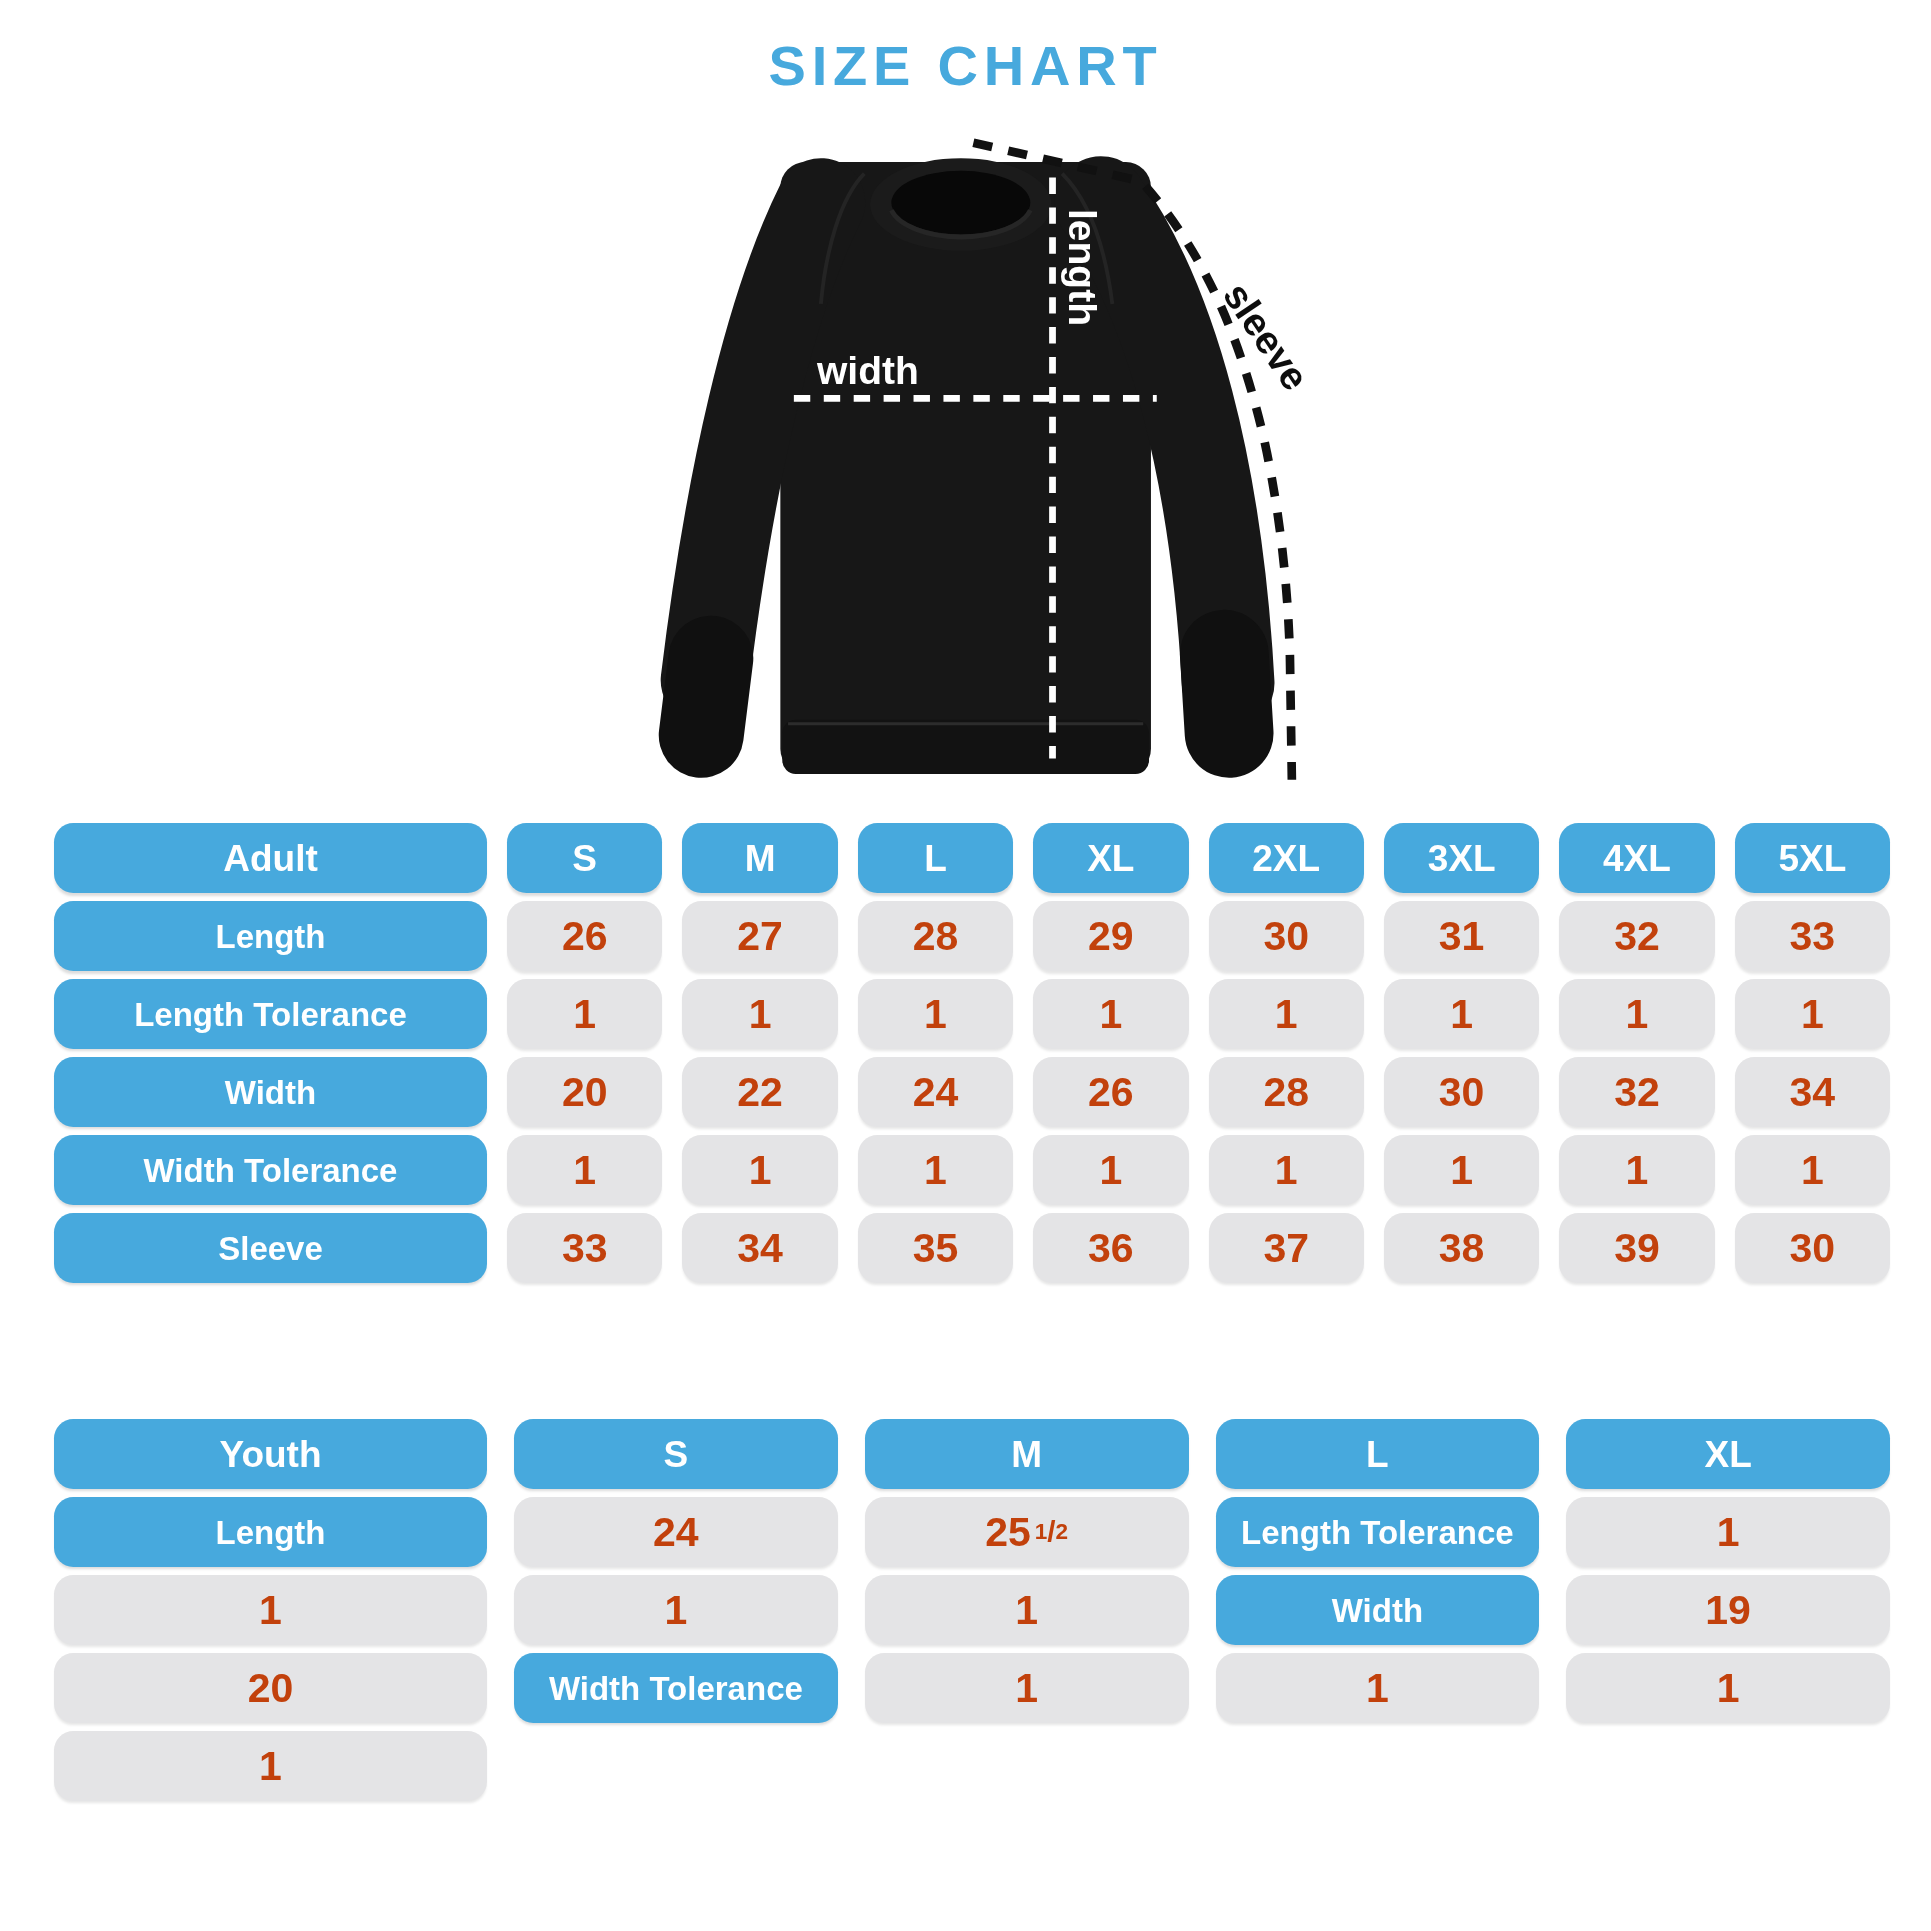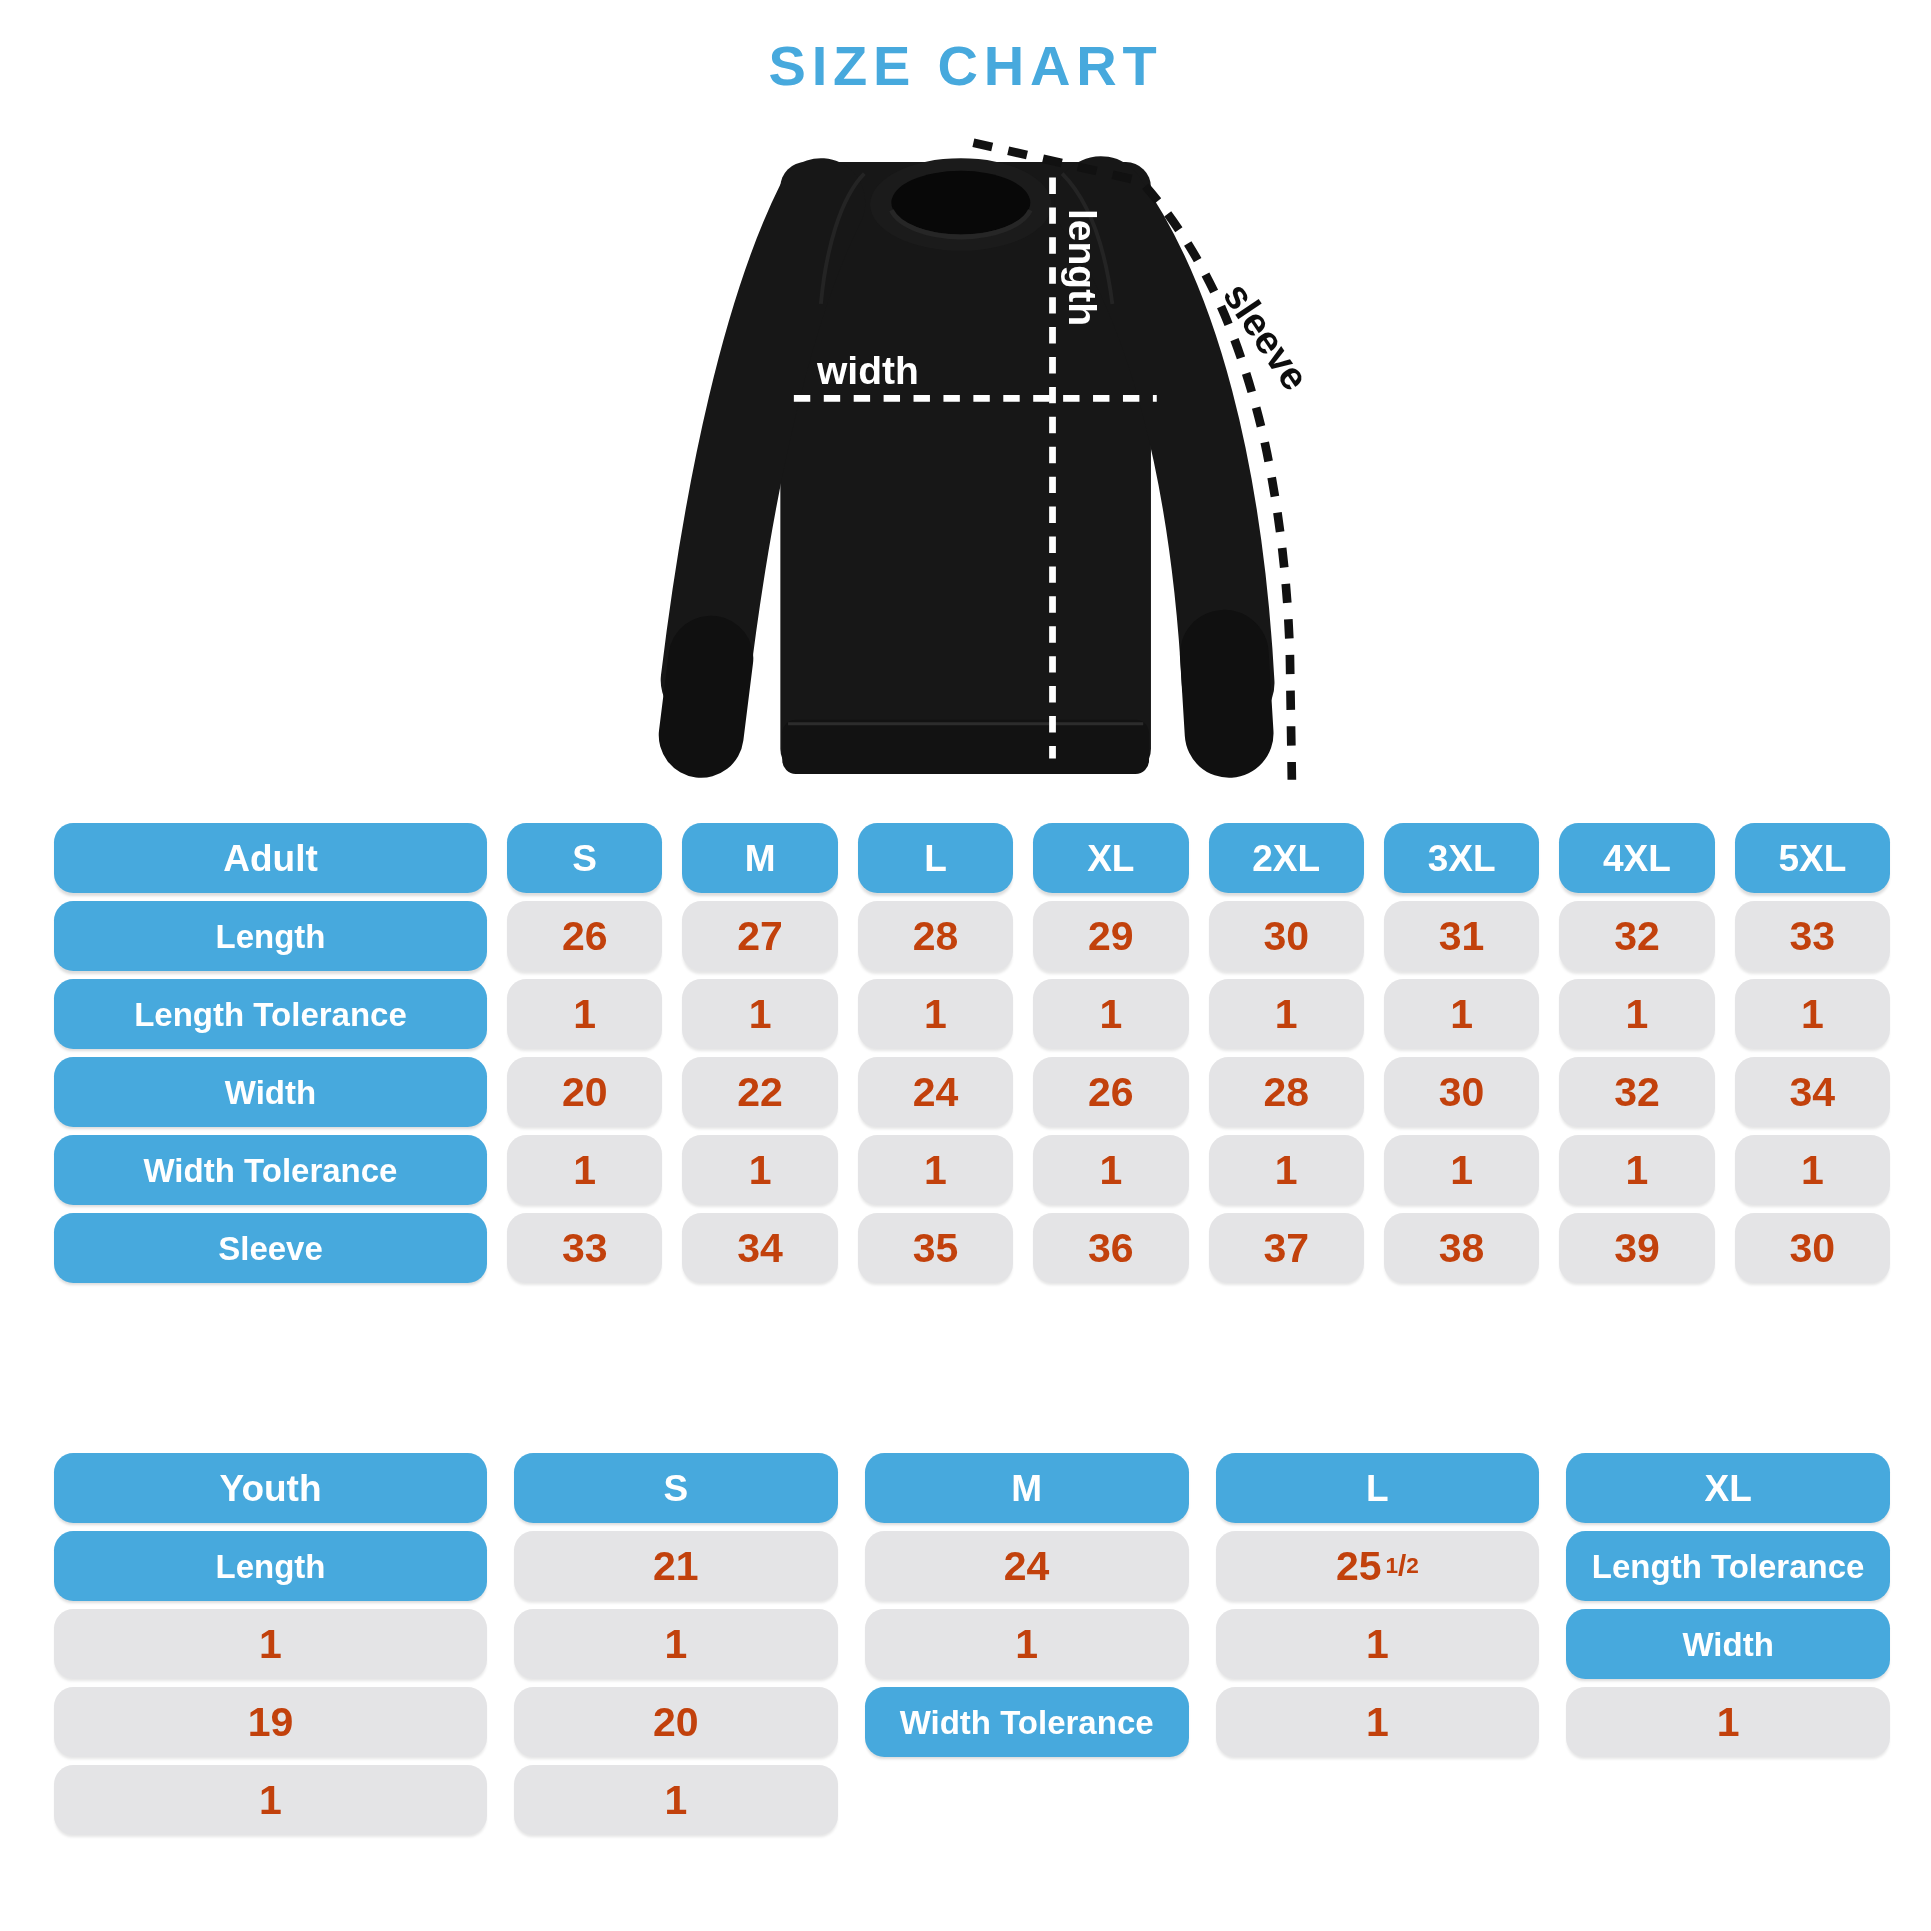--- a/index.html
+++ b/index.html
@@ -13,21 +13,21 @@
   }
   .diagram{position:absolute;left:541px;top:106px;width:830px;height:695px;}
   .mlabel{position:absolute;font-weight:700;font-size:39px;color:#ffffff;
     transform-origin:top left;white-space:nowrap;line-height:1;}
   .mlabel.length{left:1102px;top:209px;transform:rotate(90deg);}
   .mlabel.width{left:817px;top:351px;}
   .mlabel.sleeve{left:1249px;top:276px;color:#0d0d0d;transform:rotate(56deg);}
   .size-table{position:absolute;left:54px;width:1836px;display:grid;
     row-gap:8px;grid-auto-rows:70px;}
   .size-table.adult{top:823px;grid-template-columns:433px repeat(8,1fr);column-gap:20px;}
-  .size-table.youth{top:1453px;grid-template-columns:433px repeat(4,1fr);column-gap:27px;}
+  .size-table.youth{top:1419px;grid-template-columns:433px repeat(4,1fr);column-gap:27px;}
   .cell{height:70px;border-radius:19.3px;display:flex;align-items:center;
     justify-content:center;line-height:1;}
   .cell.head,.cell.label{
     background:var(--accent,#47A9DD);color:#ffffff;font-weight:700;
     box-shadow:0 3.9px 2.9px -1.9px rgba(0,0,0,.14);
   }
   .cell.head{font-size:37px;}
   .cell.label{font-size:33px;}
   .cell.value{
     background:var(--cell_bg,#E4E4E6);color:#c2410c;font-weight:700;font-size:41px;
@@ -130,21 +130,20 @@
     <div class="cell value">39</div>
     <div class="cell value">30</div>
   </div>
 <div class="size-table youth">
     <div class="cell head">Youth</div>
     <div class="cell head">S</div>
     <div class="cell head">M</div>
     <div class="cell head">L</div>
     <div class="cell head">XL</div>
     <div class="cell label">Length</div>
-    <div class="cell value">21</div>
     <div class="cell value">24</div>
     <div class="cell value">25<sup>1</sup><span class="sl">/</span><sub>2</sub></div>
     <div class="cell label">Length Tolerance</div>
     <div class="cell value">1</div>
     <div class="cell value">1</div>
     <div class="cell value">1</div>
     <div class="cell value">1</div>
     <div class="cell label">Width</div>
     <div class="cell value">19</div>
     <div class="cell value">20</div>

